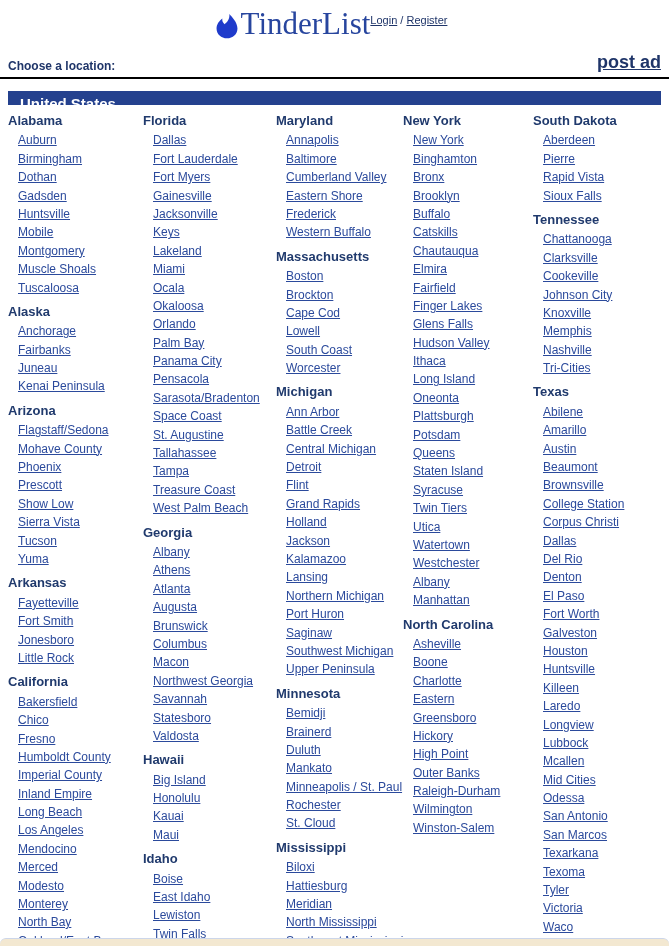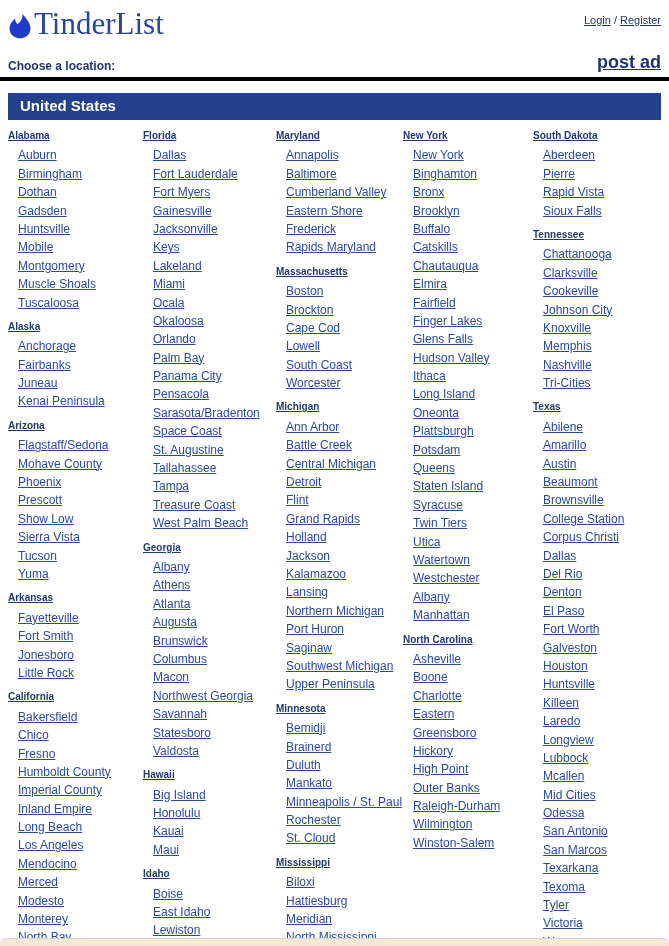--- a/index.html
+++ b/index.html
@@ -2,52 +2,52 @@
 <html><head>
 <meta charset="utf-8">
 <style>
   * { margin:0; padding:0; box-sizing:border-box; }
   html,body { background:#fff; }
   body {
     width:669px; height:946px; overflow:hidden; position:relative;
     font-family:"Liberation Sans", sans-serif;
   }
   
-  .topbar { display:flex; justify-content:space-between; align-items:flex-start; padding:6px 8px 0 7px; }
+  .topbar { display:flex; justify-content:center; align-items:flex-start; padding:6px 8px 0 0; }
   .logo { display:flex; align-items:center; text-decoration:none; cursor:pointer; }
   .logo-flame { width:26px; height:32px; margin-right:1px; margin-top:4px; }
   .logo-text {
     font-family:"Liberation Serif", serif; font-size:31px; color:#27459e; line-height:1.1;
   }
   .auth { font-size:11px; color:#1f3569; padding-top:8px; white-space:nowrap; }
   .auth a { color:#1f3569; text-decoration:underline; cursor:pointer; }
   .auth .sep { text-decoration:none; }
   
   .toolbar {
     display:flex; justify-content:space-between; align-items:flex-end;
-    padding:10px 8px 4px 8px; border-bottom:4px solid #000000;
+    padding:10px 8px 4px 8px; border-bottom:2px solid #000000;
   }
   .choose-label { font-size:12px; font-weight:bold; color:#1f3569; }
   .post-ad { font-size:18px; font-weight:bold; color:#1f3569; text-decoration:underline; cursor:pointer; }
   
   .main { margin:12px 8px 0 8px; }
   .region-bar {
     background:#24418e; color:#ffffff; font-size:15px; font-weight:bold;
-    padding:4px 12px 6px 12px; height:27px;
+    padding:4px 12px 6px 12px; height:14px;
   }
   .columns { display:flex; padding-top:8px; }
   .col { flex:0 0 auto; }
   .col-0 { width:135px; }
   .col-1 { width:133px; }
   .col-2 { width:127px; }
   .col-3 { width:130px; }
   .col-4 { width:128px; }
   .state { margin-bottom:7px; }
   .state-name {
-    font-size:10px; font-weight:bold; color:#203a6d; height:18.4px; line-height:16px;text-decoration:underline;
+    font-size:13px; font-weight:bold; color:#203a6d; height:18.4px; line-height:16px;
   }
   .city {
     display:block; margin-left:10px; height:18.4px; line-height:15px;
     font-size:12px; color:#2b4a9c; text-decoration:underline; cursor:pointer;
     white-space:nowrap; padding-top:2px;
   }
   
   .footer-strip {
     position:absolute; left:0; right:0; bottom:0; height:8px;
     background:#f3e8d1; border-top:1px solid #ccd6ea; z-index:5;
@@ -194,21 +194,21 @@
         </div>
       </div>
       <div class="col col-2">
         <div class="state">
           <div class="state-name">Maryland</div>
           <a class="city">Annapolis</a>
           <a class="city">Baltimore</a>
           <a class="city">Cumberland Valley</a>
           <a class="city">Eastern Shore</a>
           <a class="city">Frederick</a>
-          <a class="city">Rapids Maryland</a>
+          <a class="city">Western Buffalo</a>
         </div>
         <div class="state">
           <div class="state-name">Massachusetts</div>
           <a class="city">Boston</a>
           <a class="city">Brockton</a>
           <a class="city">Cape Cod</a>
           <a class="city">Lowell</a>
           <a class="city">South Coast</a>
           <a class="city">Worcester</a>
         </div>

